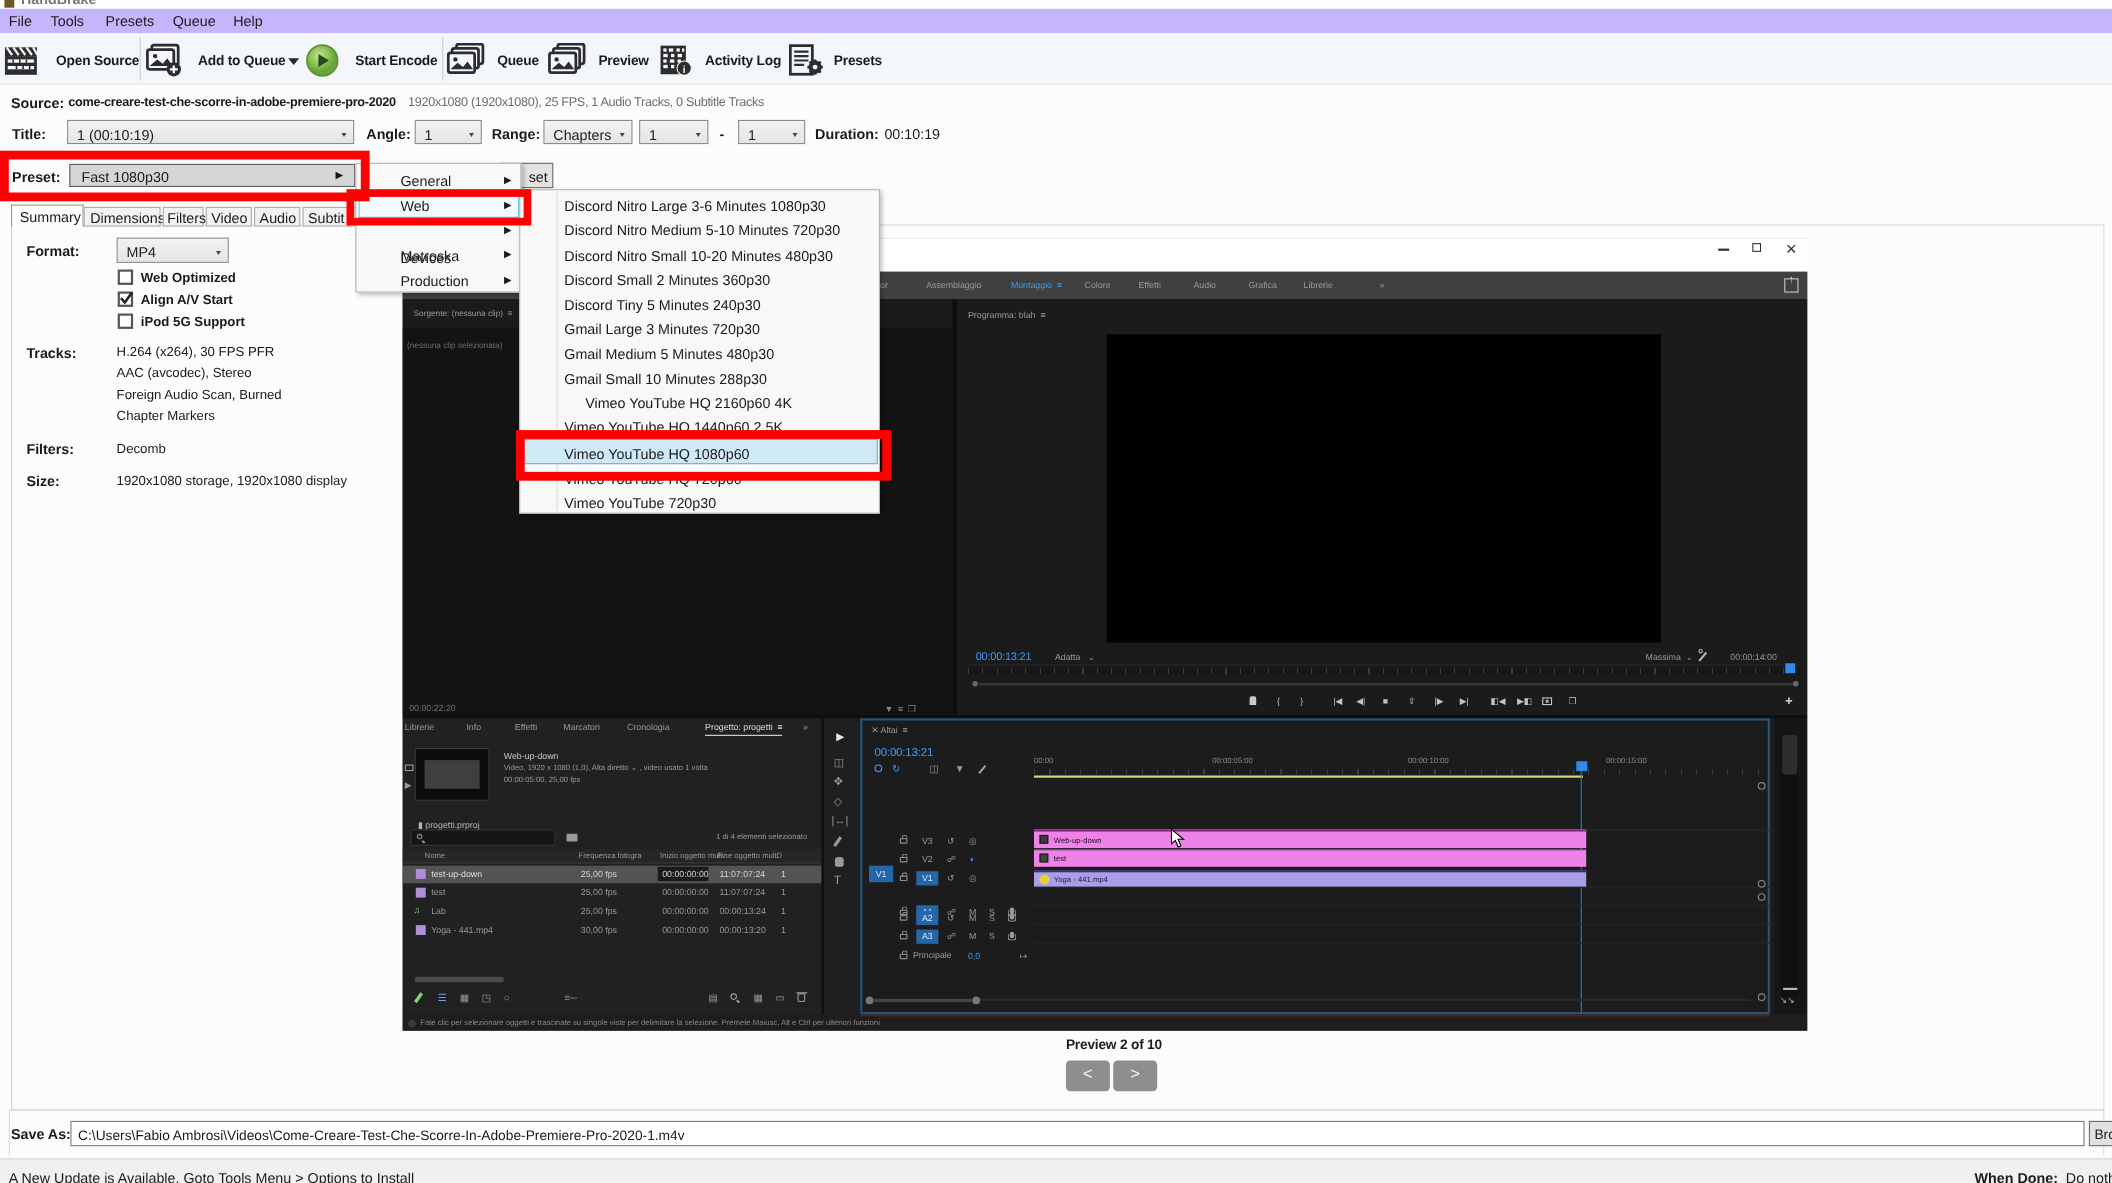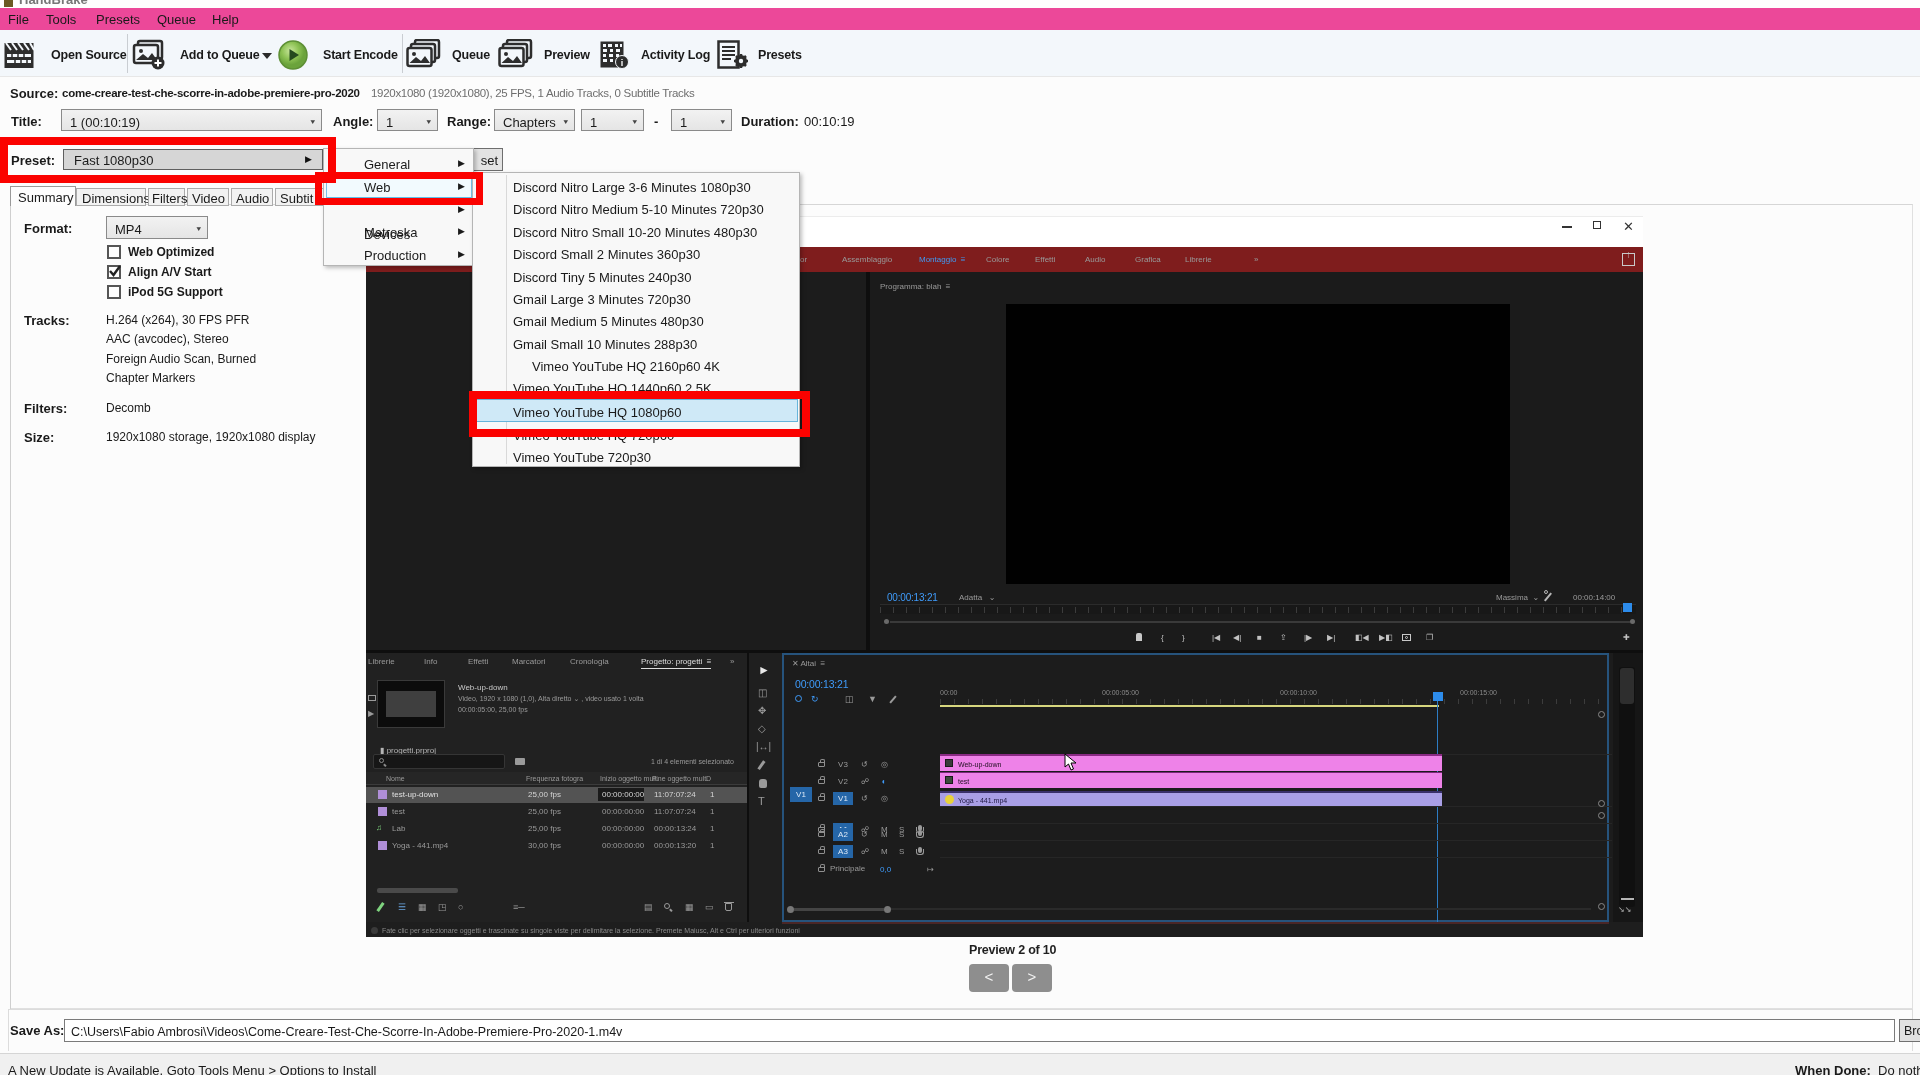--- a/index.html
+++ b/index.html
@@ -34,21 +34,21 @@
 
 </style>
 </head>
 <body>
 
 <div class="ab" style="left:0;top:0;width:1920px;height:8px;background:#fefefe;overflow:hidden;">
   <div class="ab" style="left:4px;top:0;width:9px;height:7px;background:#6b5a23;"></div>
   <div class="ab" style="left:19px;top:-8px;font-size:13px;font-weight:bold;color:#777;">HandBrake</div>
 </div>
 
-<div class="ab" style="left:0;top:8px;width:1920px;height:22px;background:#ec4899;">
+<div class="ab" style="left:0;top:8px;width:1920px;height:22px;background:#c4b5fd;">
   <div class="ab t13" style="left:8px;top:5px;">File</div>
   <div class="ab t13" style="left:46px;top:5px;">Tools</div>
   <div class="ab t13" style="left:96px;top:5px;">Presets</div>
   <div class="ab t13" style="left:157px;top:5px;">Queue</div>
   <div class="ab t13" style="left:212px;top:5px;">Help</div>
 </div>
 
 <div class="ab" style="left:0;top:30px;width:1920px;height:47px;background:#f3f7fb;border-bottom:1px solid #e7e7e7;">
   <div class="ab sep" style="left:127px;top:4px;height:39px;"></div>
   <div class="ab sep" style="left:402px;top:4px;height:39px;"></div>
@@ -222,34 +222,41 @@
 <div class="ab t13 b" style="left:24px;top:431px;">Size:</div>
 <div class="ab t13" style="left:106px;top:431px;font-size:12px;">1920x1080 storage, 1920x1080 display</div>
 
 <div class="ab" style="left:366px;top:216px;width:1277px;height:31px;background:#fff;border-top:1px solid #ececec;">
   <div class="ab" style="left:1196px;top:9px;width:10px;height:1.5px;background:#333;"></div>
   <div class="ab" style="left:1227px;top:4px;width:8px;height:8px;border:1.5px solid #333;"></div>
   <div class="ab" style="left:1257px;top:2px;font-size:13px;color:#333;">✕</div>
 </div>
 <div id="frame" class="ab" style="left:366px;top:247px;width:1277px;height:690px;background:#1c1c1c;overflow:hidden;font-family:'Liberation Sans',sans-serif;">
 
-  <div class="ab" style="left:0;top:0;width:1277px;height:25px;background:#7f1d1d;">
+  <div class="ab" style="left:0;top:0;width:1277px;height:25px;background:#404040;">
     <div class="ab pt" style="left:434px;top:9px;">or</div>
     <div class="ab pt" style="left:476px;top:9px;">Assemblaggio</div>
     <div class="ab pt" style="left:553px;top:9px;color:#3e9bf5;">Montaggio &nbsp;≡</div>
     <div class="ab pt" style="left:620px;top:9px;">Colore</div>
     <div class="ab pt" style="left:669px;top:9px;">Effetti</div>
     <div class="ab pt" style="left:719px;top:9px;">Audio</div>
     <div class="ab pt" style="left:769px;top:9px;">Grafica</div>
     <div class="ab pt" style="left:819px;top:9px;">Librerie</div>
     <div class="ab pt" style="left:888px;top:9px;">»</div>
     <div class="ab" style="left:1256px;top:6px;width:13px;height:13px;border:1.5px solid #c9c9c9;"></div>
     <div class="ab" style="left:1260px;top:2px;font-size:10px;color:#c9c9c9;">↑</div>
   </div>
 
+  <div class="ab" style="left:0;top:25px;width:500px;height:378px;background:#1b1b1b;">
+    <div class="ab pt" style="left:10px;top:9px;font-size:7.5px;">Sorgente: (nessuna clip) &nbsp;≡</div>
+    <div class="ab" style="left:0;top:26px;width:500px;height:352px;background:#131313;"></div>
+    <div class="ab pt" style="left:4px;top:38px;color:#6f6f6f;font-size:7.5px;">(nessuna clip selezionata)</div>
+    <div class="ab pt" style="left:6px;top:368px;color:#707070;">00:00:22:20</div>
+    <div class="ab pt" style="left:438px;top:369px;color:#8a8a8a;">▼ &nbsp;≡ &nbsp;❐</div>
+  </div>
   <div class="ab" style="left:500px;top:25px;width:4px;height:378px;background:#0e0e0e;"></div>
   <div class="ab" style="left:504px;top:25px;width:773px;height:378px;background:#1b1b1b;">
     <div class="ab pt" style="left:10px;top:11px;">Programma: blah &nbsp;≡</div>
     <div class="ab" style="left:136px;top:32px;width:504px;height:280px;background:#010101;"></div>
     <div class="ab" style="left:17px;top:320px;font-size:10px;letter-spacing:-0.2px;color:#3f9bfa;">00:00:13:21</div>
     <div class="ab pt" style="left:89px;top:322px;">Adatta &nbsp;&nbsp;⌄</div>
     <div class="ab pt" style="left:626px;top:322px;">Massima &nbsp;⌄</div>
     <div class="ab gbar" style="left:677px;top:320px;width:2px;height:10px;transform:rotate(40deg);background:#b5b5b5;"></div>
       <div class="ab gcirc" style="left:674px;top:318px;width:4px;height:4px;border-color:#b5b5b5;"></div>
     <div class="ab pt" style="left:703px;top:322px;color:#9a9a9a;">00:00:14:00</div>

